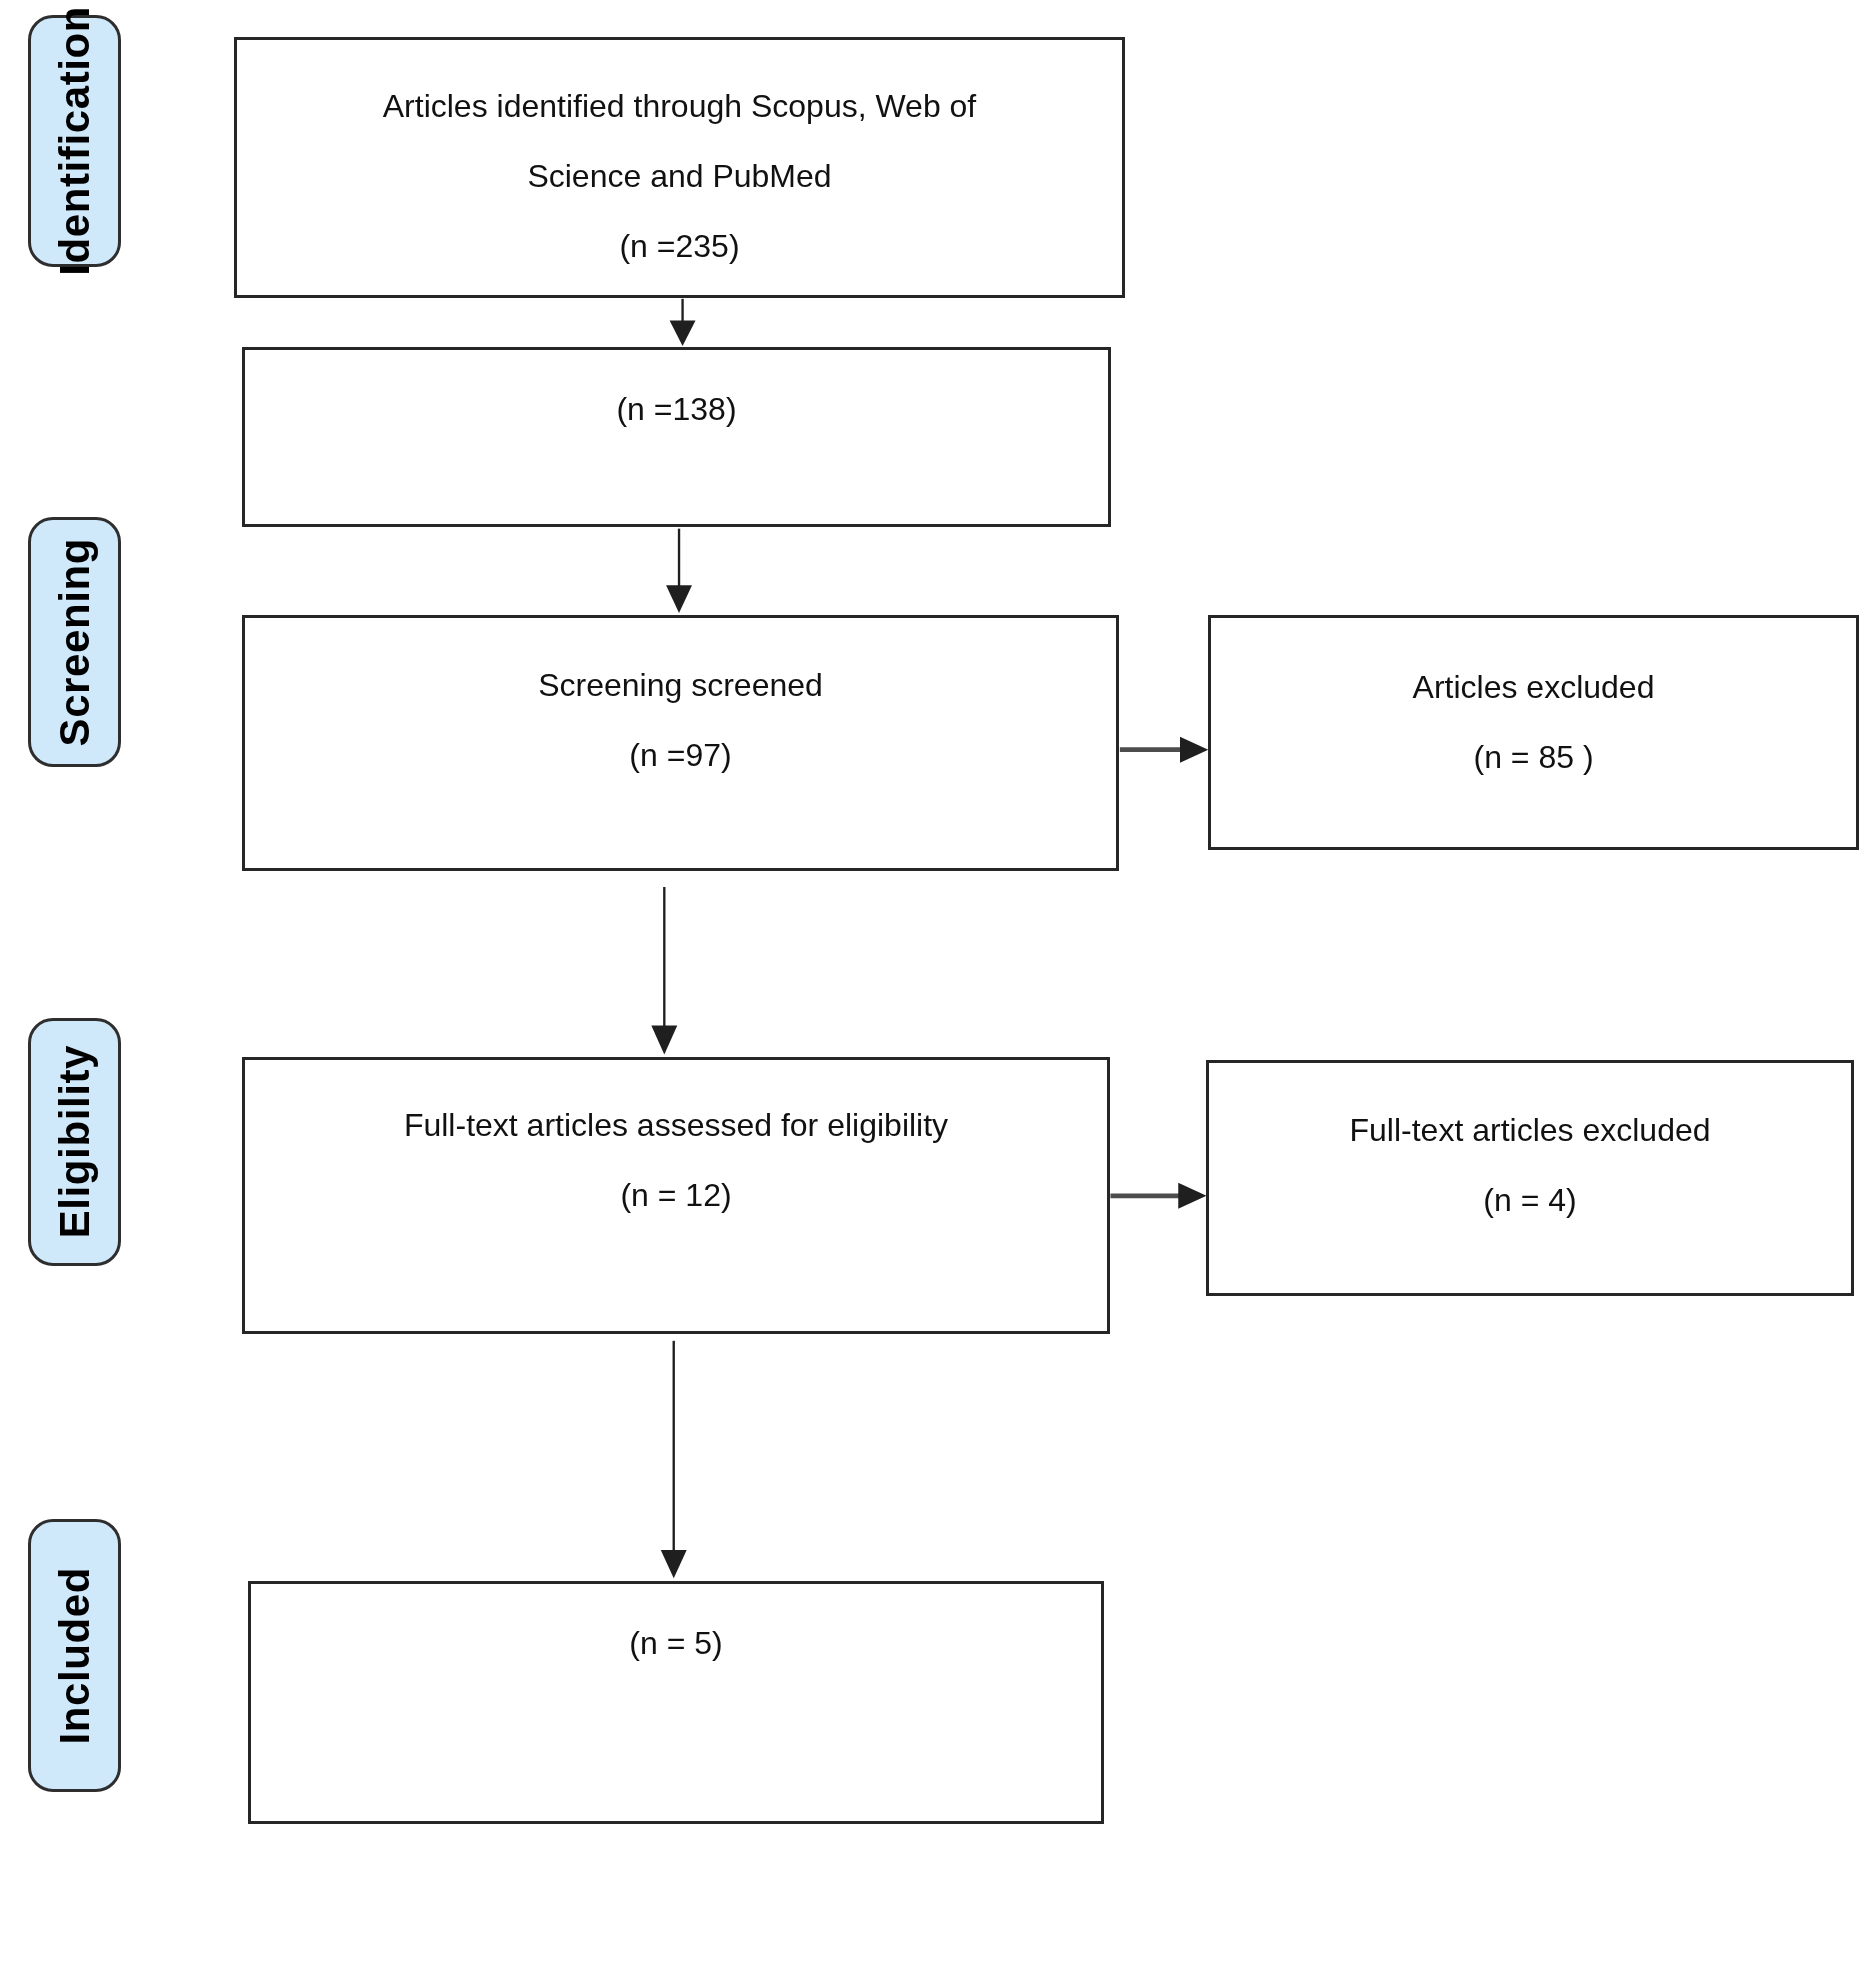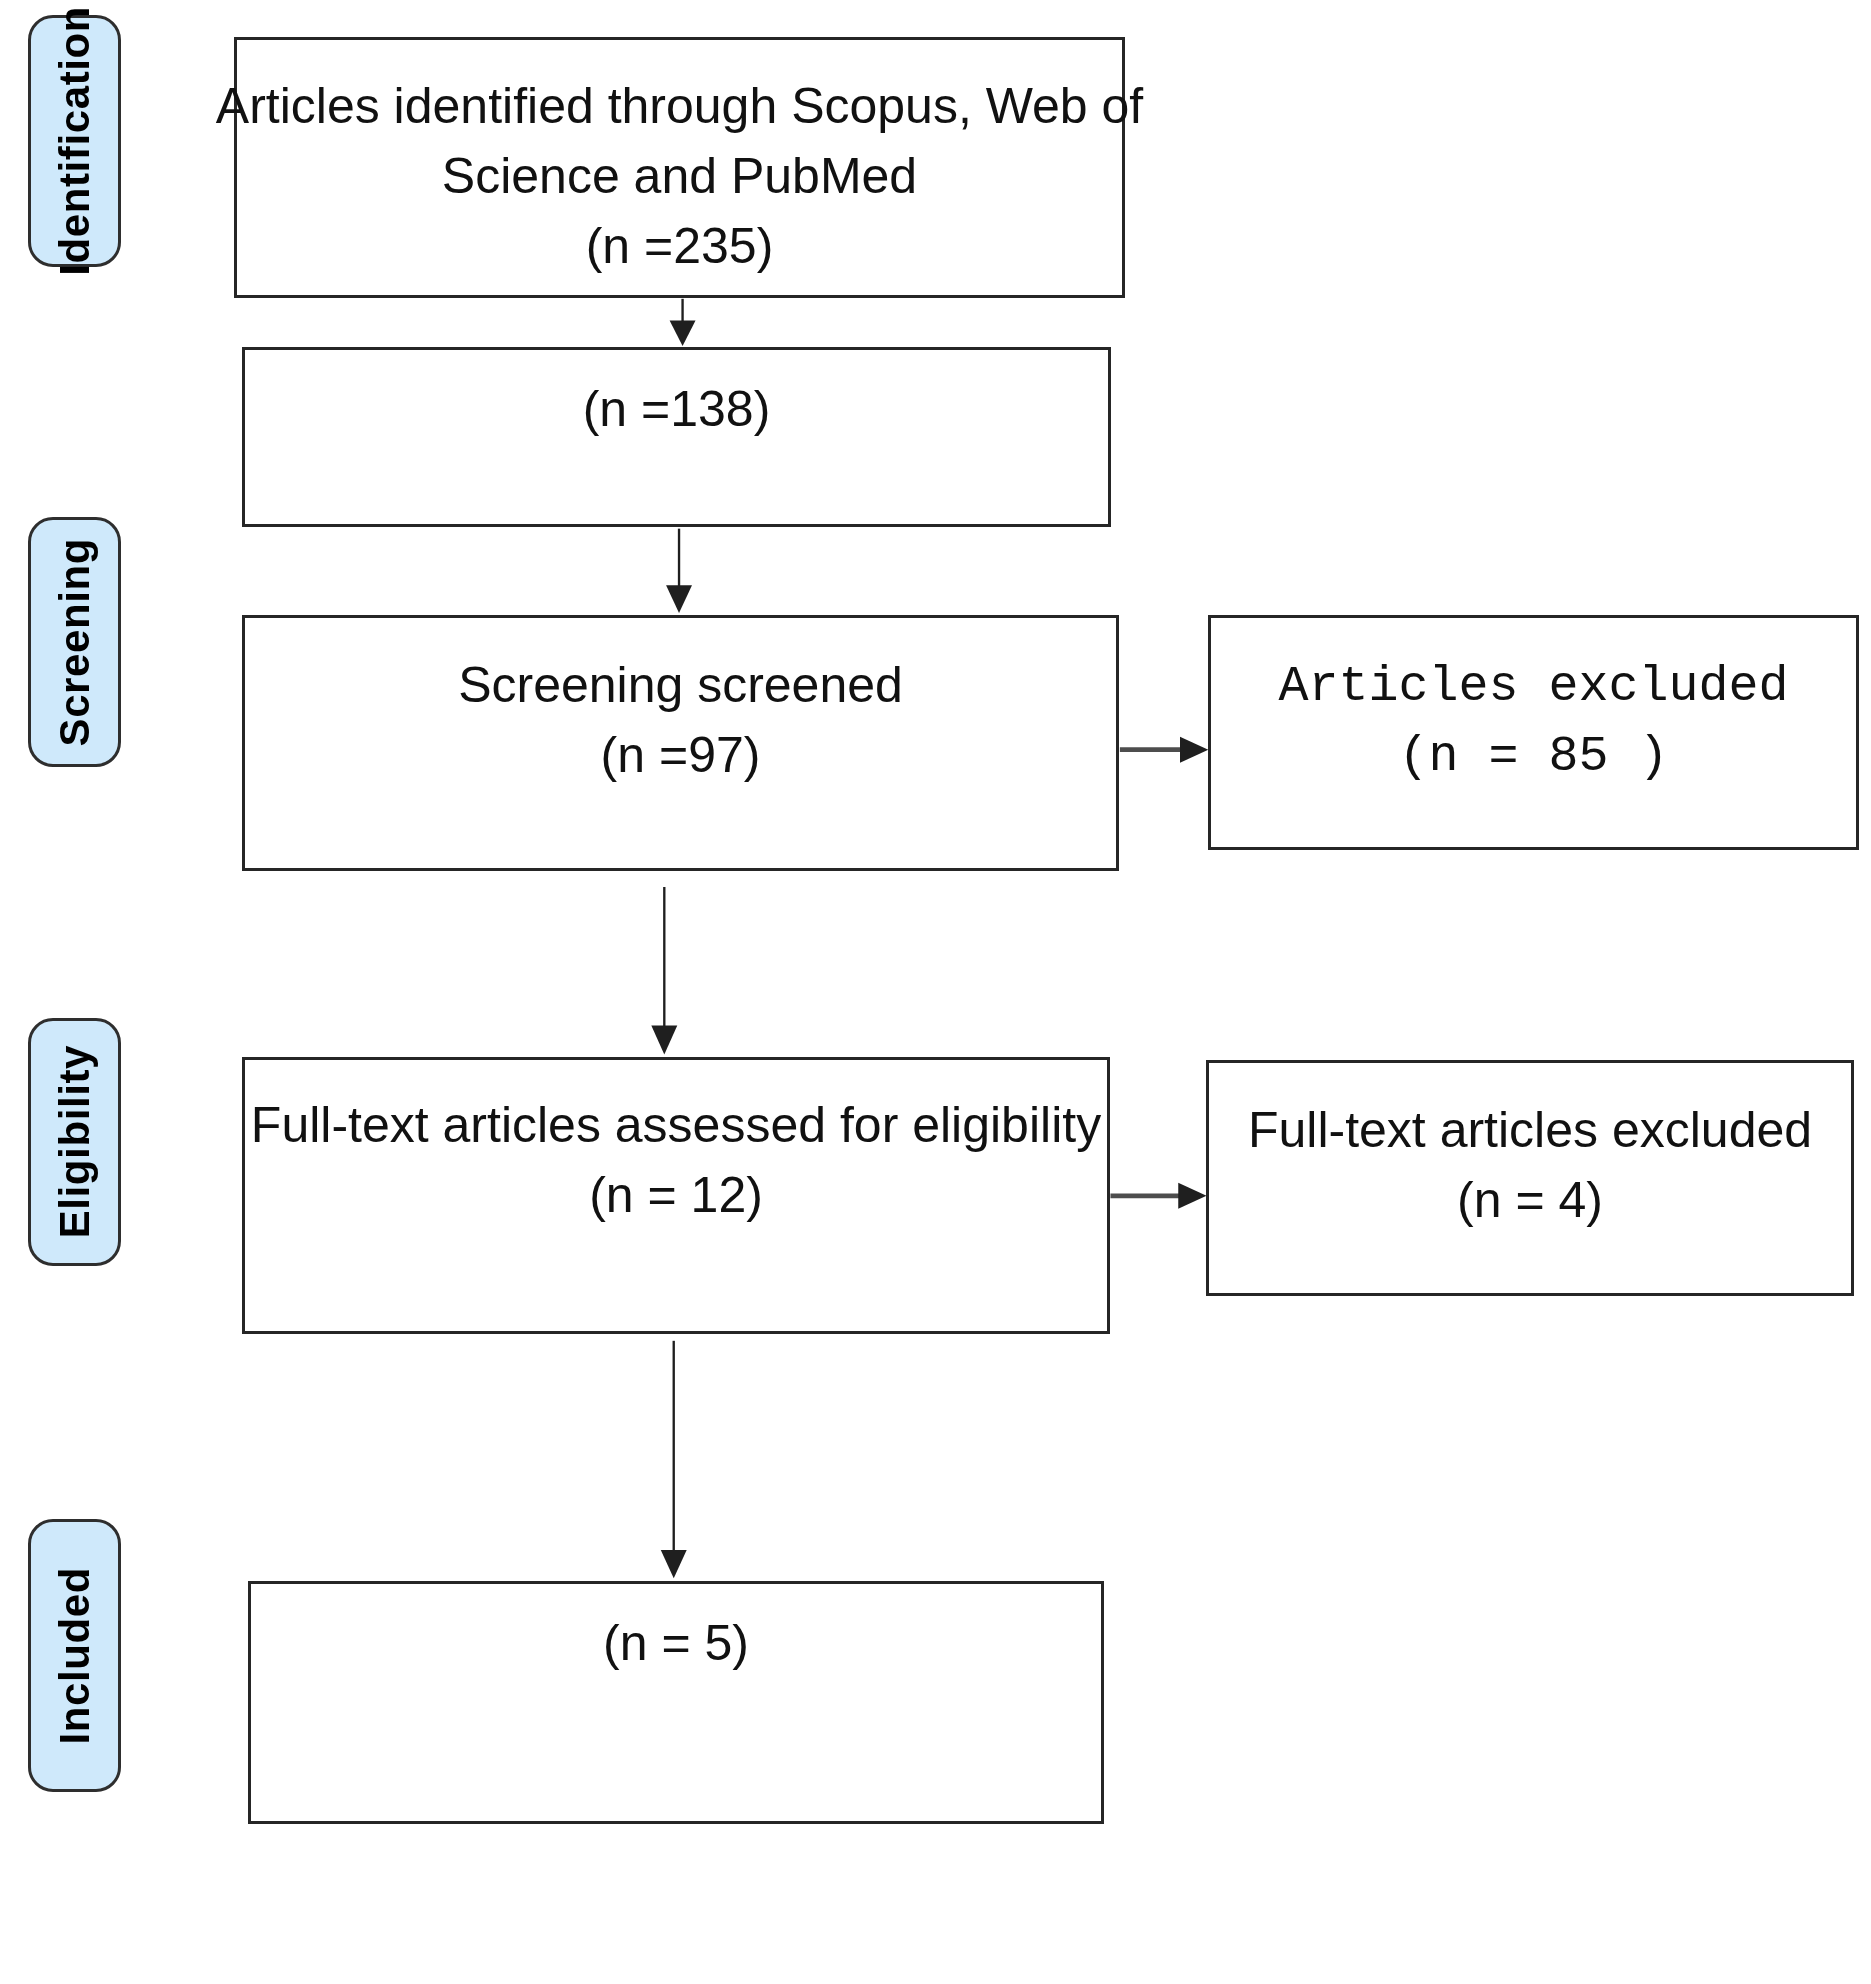--- a/index.html
+++ b/index.html
@@ -50,30 +50,30 @@
   .fbox{
     position:absolute;
     background:#fff;
     border:3.5px solid var(--box-border);
     display:flex;
     flex-direction:column;
     align-items:center;
     justify-content:flex-start;
   }
   .fbox .line{
-    font-size:50px;
+    font-size:32px;
     line-height:70px;
     color:var(--text);
     text-align:right;
     white-space:nowrap;
   }
   .box-identified{left:234px;top:37px;width:891px;height:261px;padding-top:31px;}
   .box-duplicates{left:242px;top:347px;width:869px;height:180px;padding-top:23.6px;}
   .box-screened{left:242px;top:615px;width:877px;height:256px;padding-top:32px;}
-  .box-articles-excluded{left:1208px;top:615px;width:651px;height:235px;padding-top:34px;font-family:Liberation Mono, monospace;}
+  .box-articles-excluded{left:1208px;top:615px;width:651px;height:235px;padding-top:34px;}
   .box-fulltext-assessed{left:242px;top:1057px;width:868px;height:277px;padding-top:29.5px;}
   .box-fulltext-excluded{left:1206px;top:1060px;width:648px;height:236px;padding-top:32px;}
   .box-included-synthesis{left:248px;top:1581px;width:856px;height:243px;padding-top:23.6px;}
 
   
   svg.arrows{
     position:absolute;
     left:0;top:0;
     width:1872px;height:1985px;
     pointer-events:none;

